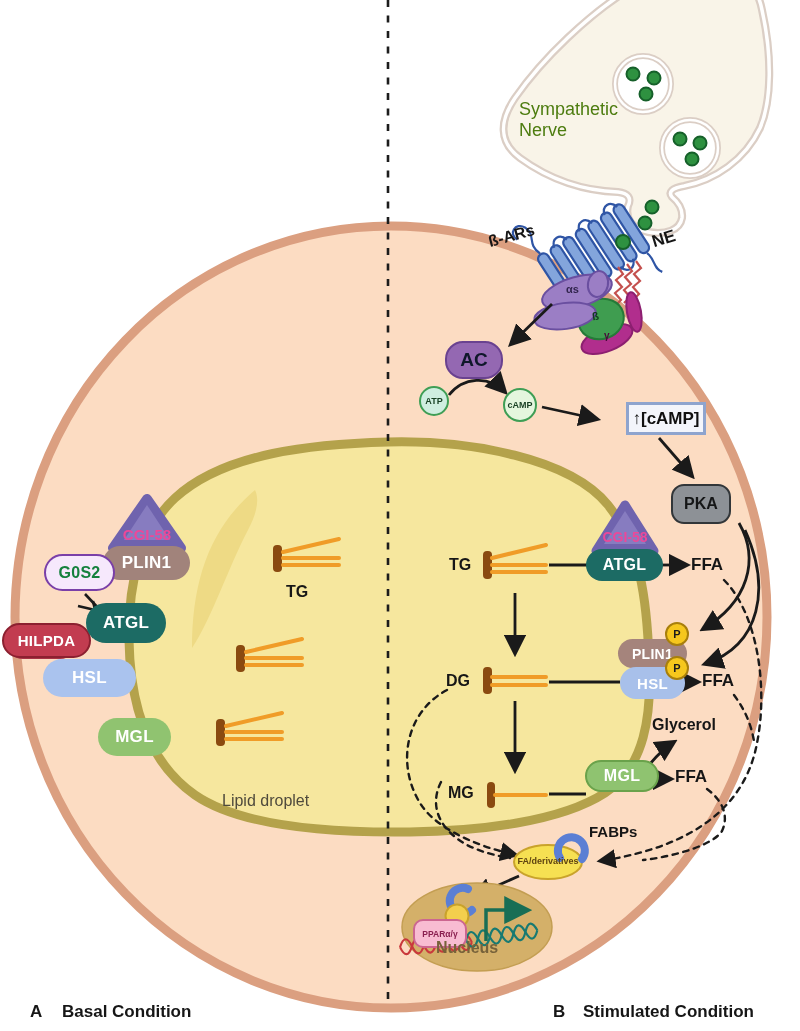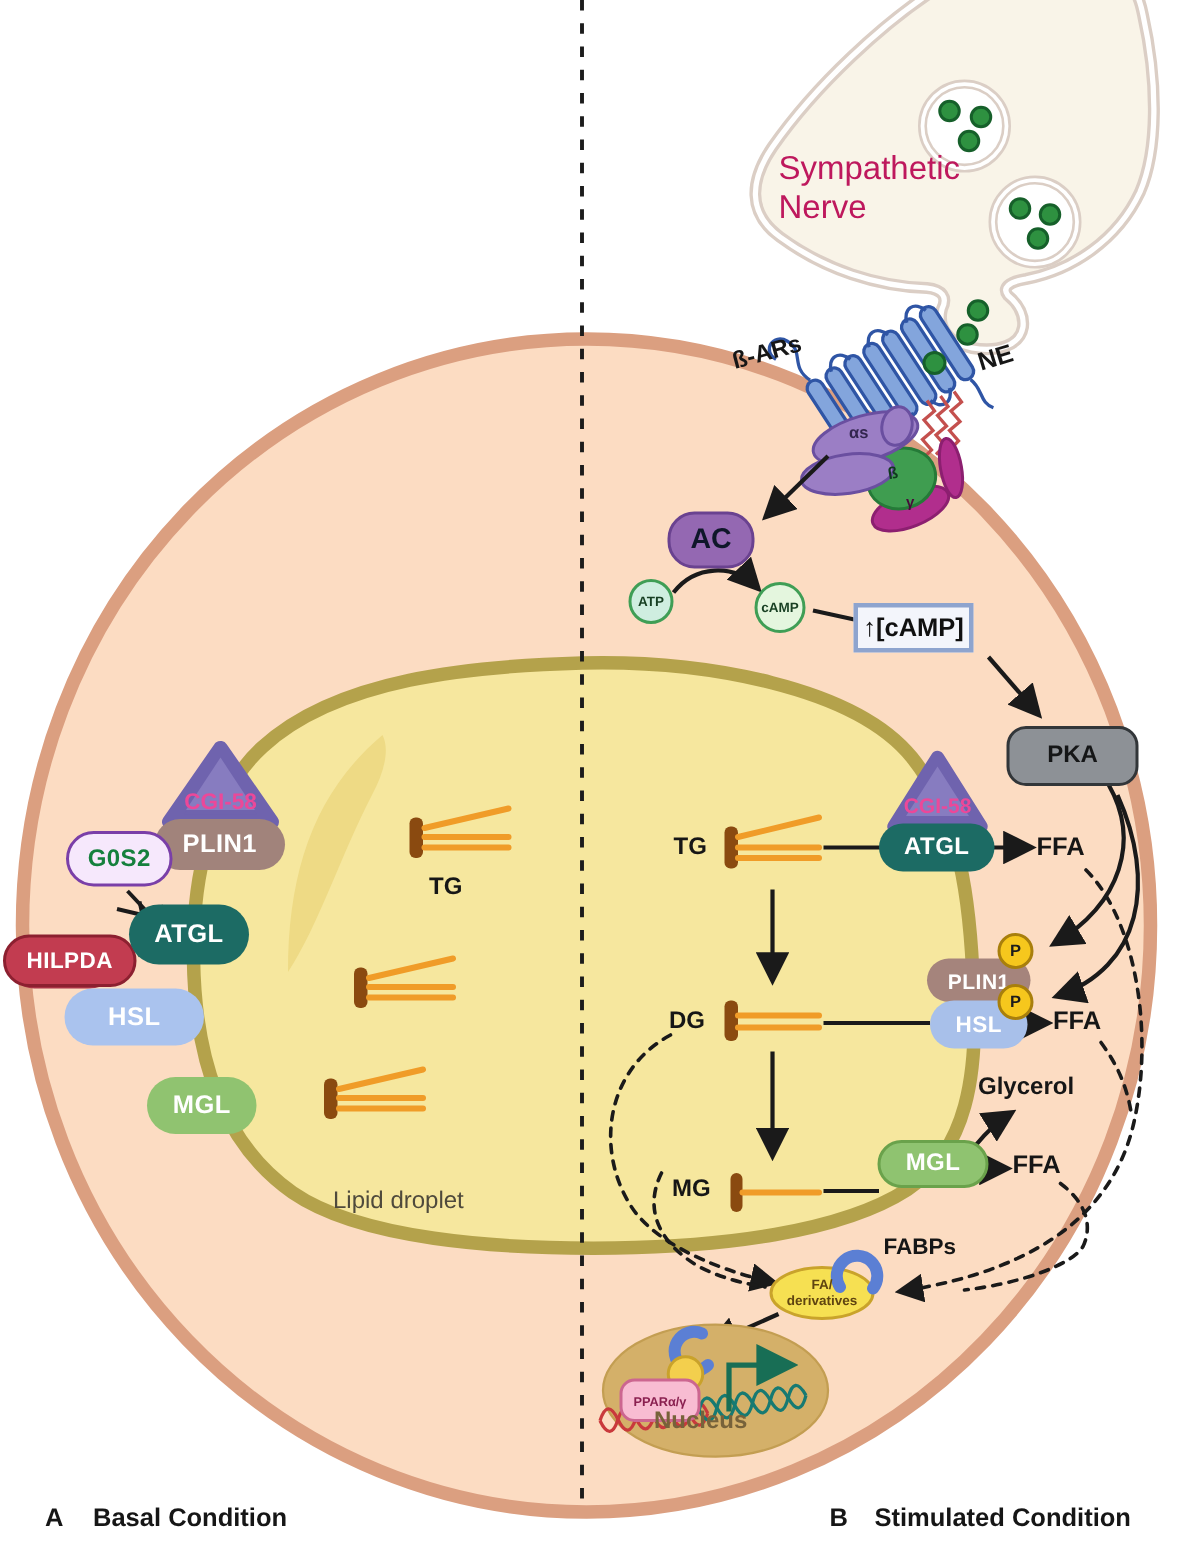--- a/index.html
+++ b/index.html
@@ -8,37 +8,37 @@
   .layer{position:absolute;left:0;top:0;}
   .lbl{position:absolute;color:#161616;white-space:nowrap;font-weight:600;}
   .pill{position:absolute;display:flex;align-items:center;justify-content:center;
         border-radius:999px;color:#fff;font-weight:700;letter-spacing:.3px;box-sizing:border-box;}
   .box{position:absolute;display:flex;align-items:center;justify-content:center;box-sizing:border-box;}
   .pbadge{position:absolute;width:24px;height:24px;background:#f6c71d;border:2px solid #a87f0c;
         border-radius:50%;color:#1c1c1c;font-size:11px;font-weight:700;display:flex;
         align-items:center;justify-content:center;box-sizing:border-box;}
   .tri-label{position:absolute;color:#ec4899;font-weight:700;text-align:center;}
 
-  #l-symp{left:519px;top:99px;width:120px;font-size:22px;color:#be185d;font-weight:500;
+  #l-symp{left:519px;top:99px;width:120px;font-size:18px;color:#4d7c0f;font-weight:500;
           line-height:1.18;white-space:normal;}
   #l-ne{left:652px;top:229px;font-size:17px;font-weight:600;transform:rotate(-17deg);}
   #l-bars{left:488px;top:227px;font-size:16px;font-weight:600;transform:rotate(-15deg);}
   #l-as{left:566px;top:283px;font-size:11px;color:#32254e;font-weight:700;}
   #l-gb{left:592px;top:310px;font-size:11px;color:#0f3a1e;font-weight:700;transform:rotate(-10deg);}
   #l-gg{left:604px;top:330px;font-size:10px;color:#480a3a;font-weight:700;}
 
   #ac{left:445px;top:341px;width:58px;height:38px;background:#9468b2;border:2px solid #6a4290;
       border-radius:18px;color:#0f172a;font-size:19px;font-weight:700;}
   #atp{left:419px;top:386px;width:30px;height:30px;background:#cfeee0;border:2.5px solid #3f9e55;
       border-radius:50%;color:#173f22;font-size:9px;font-weight:700;}
   #camp{left:503px;top:388px;width:34px;height:34px;background:#e4f6de;border:2.5px solid #3f9e55;
       border-radius:50%;color:#173f22;font-size:9px;font-weight:700;}
-  #campbox{left:569px;top:402px;width:80px;height:33px;background:#f3f5fb;border:3px solid #8ea4ce;
+  #campbox{left:626px;top:402px;width:80px;height:33px;background:#f3f5fb;border:3px solid #8ea4ce;
       color:#101010;font-size:17px;font-weight:600;}
-  #pka{left:671px;top:484px;width:88px;height:40px;background:#8d9196;border:2.5px solid #323639;
+  #pka{left:671px;top:484px;width:60px;height:40px;background:#8d9196;border:2.5px solid #323639;
       border-radius:13px;color:#151617;font-size:16px;font-weight:700;}
 
   #cgi58L-label{left:110px;top:526px;width:74px;font-size:15px;}
   #plin1L{left:103px;top:546px;width:87px;height:34px;background:#a1837b;font-size:17px;}
   #g0s2{left:44px;top:554px;width:71px;height:37px;background:#f6e8fc;border:2.5px solid #7a3fa8;
         color:#15803d;font-size:16px;font-weight:600;}
   #fsp27{left:6px;top:588px;width:71px;height:34px;background:#fdf3f3;border:2.5px solid #a83245;
         color:#141414;font-size:16px;font-weight:600;margin-top:37px;}
   #hilpda{left:2px;top:623px;width:89px;height:35px;background:#c23c50;border:2px solid #8c2030;font-size:15px;}
   #atglL{left:86px;top:603px;width:80px;height:40px;background:#1c6b64;font-size:17px;}
@@ -54,21 +54,21 @@
   #atglR{left:586px;top:549px;width:77px;height:32px;background:#1c6b64;font-size:16px;}
   #plin1R{left:618px;top:639px;width:69px;height:29px;background:#a5847c;font-size:14px;}
   #hslR{left:620px;top:667px;width:65px;height:32px;background:#a8c0ea;font-size:15px;}
   #p1{left:665px;top:622px;} #p2{left:665px;top:656px;}
   #mglR{left:585px;top:760px;width:74px;height:32px;background:#8fc370;border:2px solid #6aa24b;font-size:16px;}
   #l-ffa1{left:691px;top:555px;font-size:17px;}
   #l-ffa2{left:702px;top:671px;font-size:17px;}
   #l-ffa3{left:675px;top:767px;font-size:17px;}
   #l-glyc{left:652px;top:716px;font-size:16px;}
   #l-fabps{left:589px;top:823px;font-size:15px;}
-  #fa-ell{left:513px;top:845px;width:70px;height:34px;flex-direction:column;
+  #fa-ell{left:513px;top:845px;width:70px;height:34px;flex-direction:row;
           font-size:9px;color:#5f4410;font-weight:700;line-height:1.25;text-align:center;}
   #ppar{left:413px;top:919px;width:54px;height:29px;background:#f8bcd2;border:2px solid #cc6690;
         border-radius:10px;color:#8a2050;font-size:8.5px;font-weight:700;}
   #l-nuc{left:436px;top:939px;font-size:16px;color:#77623a;}
 
   #capA-l{left:30px;top:1002px;font-size:17px;font-weight:700;}
   #capA-t{left:62px;top:1002px;font-size:17px;font-weight:700;}
   #capB-l{left:553px;top:1002px;font-size:17px;font-weight:700;}
   #capB-t{left:583px;top:1002px;font-size:17px;font-weight:700;}
 </style>

